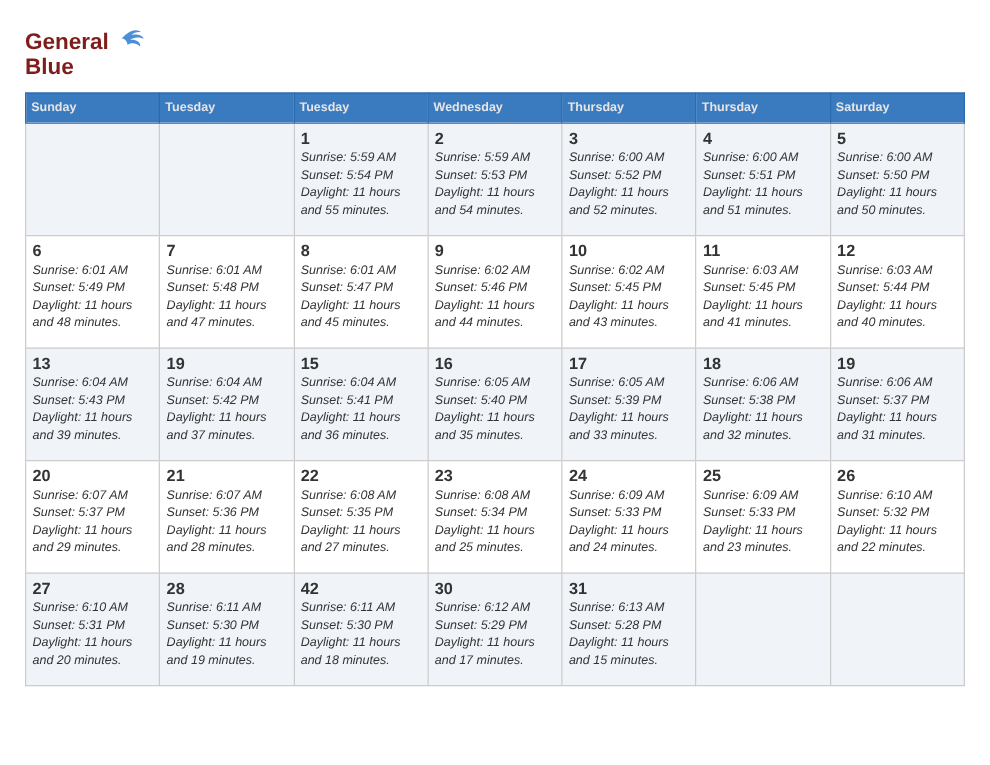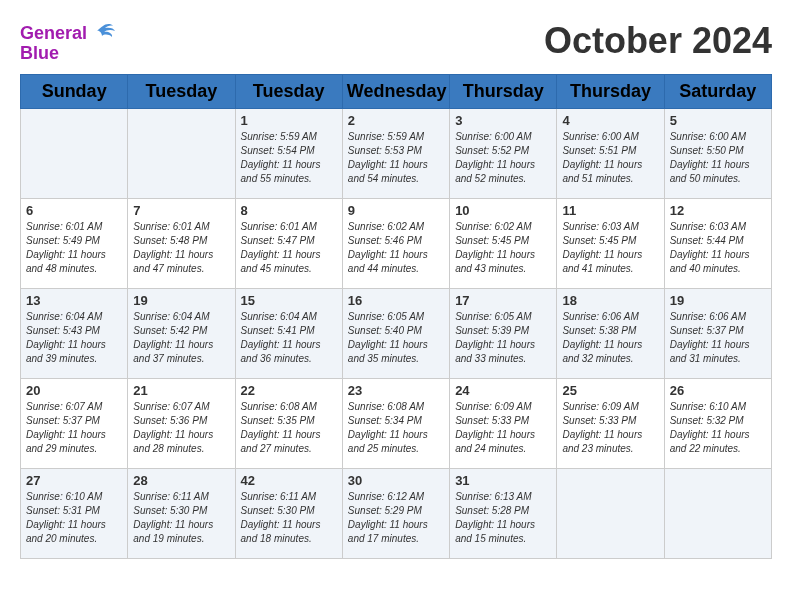--- a/index.html
+++ b/index.html
@@ -21,46 +21,46 @@
       align-items: center;
       gap: 4px;
     }
     .logo-text {
       font-size: 18px;
       font-weight: bold;
       color: #333;
       line-height: 1.1;
     }
     .logo-text span {
-      color: #a21caf;
+      color: #7f1d1d;
     }
     .title-block {
       text-align: right;
     }
     .calendar-title {
       font-size: 36px;
       font-weight: bold;
       color: #333;
     }
     .calendar-subtitle {
       font-size: 16px;
       color: #555;
     }
     table {
       width: 100%;
       border-collapse: collapse;
       table-layout: fixed;
     }
     .day-header {
       background-color: #3a7abf;
-      color: #000000;
-      font-size: 18px;
+      color: #e5e5e5;
+      font-size: 10px;
       font-weight: bold;
       padding: 6px 4px;
-      text-align: center;
+      text-align: left;
       border: 1px solid #2d6aad;
     }
     td.day-cell {
       border: 1px solid #ccc;
       vertical-align: top;
       padding: 4px 5px;
       height: 90px;
       font-size: 10.5px;
       color: #333;
       background: #fff;
@@ -102,21 +102,20 @@
         <svg width="28" height="28" viewBox="0 0 28 28">
           <path d="M14 6 C16 4, 22 3, 24 6 C22 5, 18 6, 16 8 C20 7, 25 8, 26 11 C22 9, 17 10, 15 12 C18 11, 24 13, 23 17 C20 14, 15 14, 13 16 C13 13, 10 10, 8 11 C10 9, 12 7, 14 6Z" fill="#4a90d9"></path>
         </svg>
       </div>
       <div class="logo-text" style="color:#4a90d9;margin-top:-4px;">
         <span>Blue</span>
       </div>
     </div>
   </div>
   <div class="title-block">
-    <div class="calendar-title">October 2024</div>
   </div>
 </div>
 
 <table>
   <thead>
     <tr>
     <th class="day-header">Sunday</th>
         <th class="day-header">Tuesday</th>
         <th class="day-header">Tuesday</th>
         <th class="day-header">Wednesday</th>

